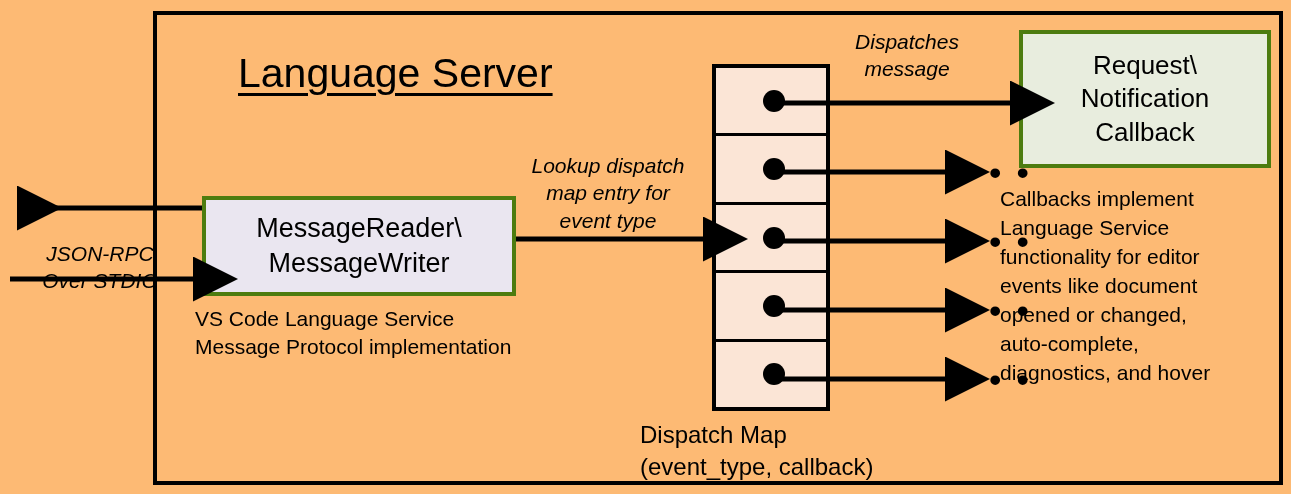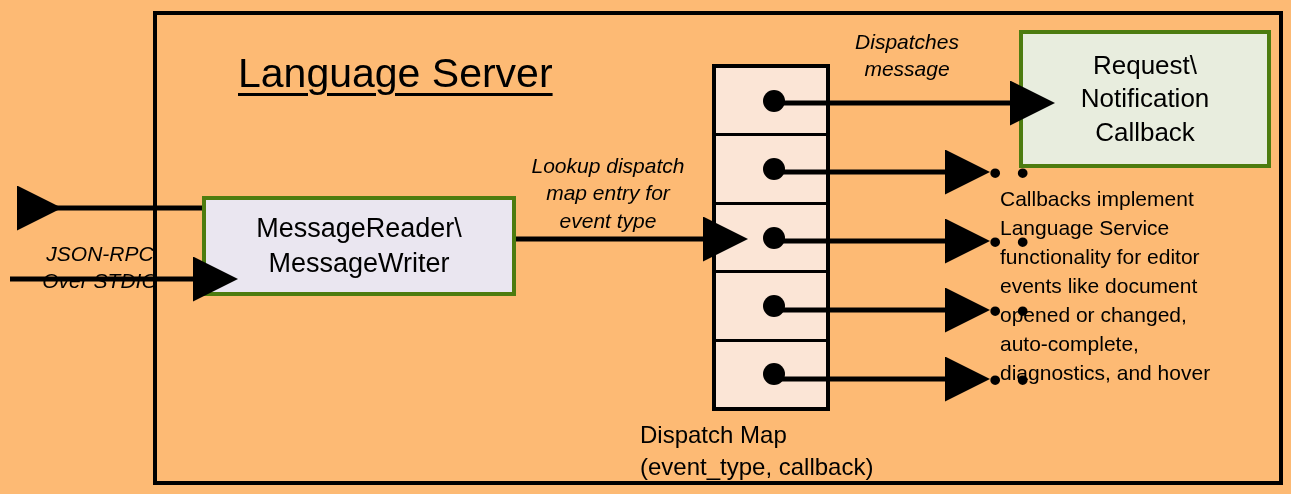--- a/index.html
+++ b/index.html
@@ -186,20 +186,22 @@
 
   <div class="server-frame"></div>
 
   <div class="server-title">Language Server</div>
 
   <div class="node-box" id="messageReaderBox">
     <span class="node-text">MessageReader\
 MessageWriter</span>
   </div>
 
+  <div class="caption" id="readerCaption">VS Code Language Service
+Message Protocol implementation</div>
 
   <div id="dispatchMap">
     <div class="map-row">
       <span class="map-dot"></span>
     </div>
     <div class="map-row">
       <span class="map-dot"></span>
     </div>
     <div class="map-row">
       <span class="map-dot"></span>

